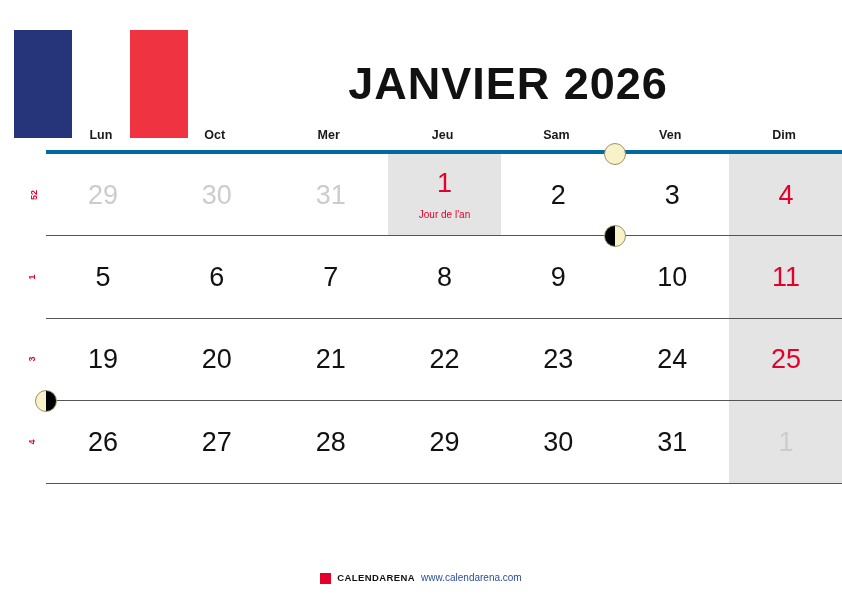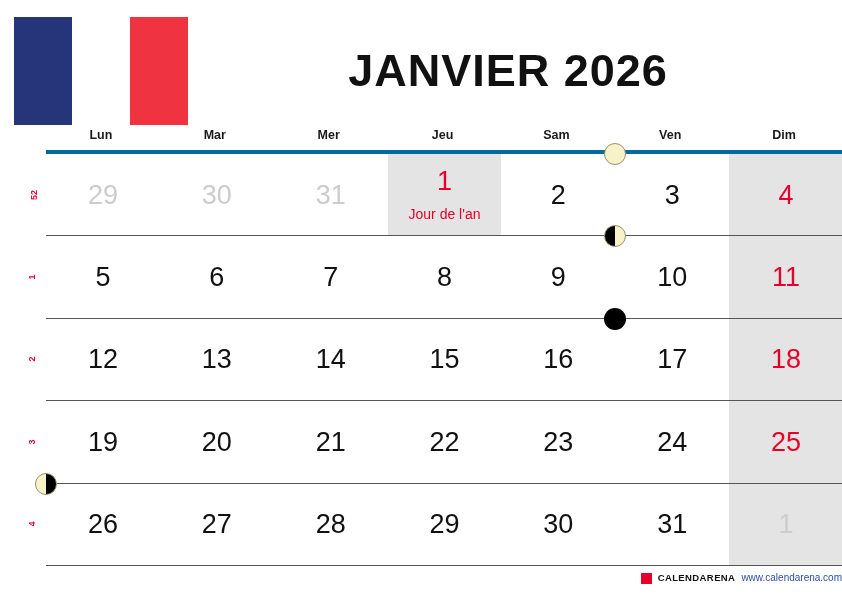--- a/index.html
+++ b/index.html
@@ -15,21 +15,21 @@
     position: relative;
     width: 842px;
     height: 595px;
     background: #ffffff;
     overflow: hidden;
   }
 
   
   #header {
     position: absolute;
-    left: 0; top: 3px;
+    left: 0; top: 16px;
     width: 678px;
     height: 122px;
   }
   #flag {
     position: absolute;
     left: 14px; top: 14px;
     width: 174px;
     height: 108px;
     display: flex;
   }
@@ -104,21 +104,21 @@
     font-size: 27px;
     color: #111111;
     line-height: 1.05;
   }
   .day.sunday { background: #e4e4e4; }
   .day.sunday .num { color: #e4002b; font-weight: normal; }
   .day.out .num { color: #cccccc; }
   .day.today { background: #e4e4e4; }
   .day.today .num { color: #e4002b; }
   .day .evt {
-    font-size: 14px;
+    font-size: 10px;
     color: #e4002b;
     margin-top: 12px;
     text-align: center;
     line-height: 1.1;
   }
 
   
   .moon {
     position: absolute;
     width: 22px; height: 22px;
@@ -143,21 +143,21 @@
   }
 
   
   #footer {
     position: absolute;
     left: 0; top: 566px;
     width: 842px;
     height: 22px;
     display: flex;
     align-items: center;
-    justify-content: flex-end;
+    justify-content: center;
     gap: 6px;
     font-size: 10px;
   }
   #footer .logo-mark {
     display: inline-block;
     width: 11px; height: 11px;
     background: #e4002b;
     position: relative;
     top: 1px;
   }
@@ -181,21 +181,21 @@
     <div id="flag">
       <div class="band blue"></div>
       <div class="band white"></div>
       <div class="band red"></div>
     </div>
     <div id="title">JANVIER 2026</div>
   </div>
 
   <div id="weekdays">
     <div class="wd">Lun</div>
-    <div class="wd">Mar</div>
+    <div class="wd">Oct</div>
     <div class="wd">Mer</div>
     <div class="wd">Jeu</div>
     <div class="wd">Sam</div>
     <div class="wd">Ven</div>
     <div class="wd">Dim</div>
   </div>
 
   <div id="grid">
       <div class="week">
         <div class="weeknum">52</div>
@@ -242,45 +242,20 @@
         </div>
         <div class="day">
           <div class="num">10</div>
           <div class="moon last" style="left: -11px; top: -11px;"></div>
         </div>
         <div class="day sunday">
           <div class="num">11</div>
         </div>
       </div>
       <div class="week">
-        <div class="weeknum">2</div>
-        <div class="day">
-          <div class="num">12</div>
-        </div>
-        <div class="day">
-          <div class="num">13</div>
-        </div>
-        <div class="day">
-          <div class="num">14</div>
-        </div>
-        <div class="day">
-          <div class="num">15</div>
-        </div>
-        <div class="day">
-          <div class="num">16</div>
-        </div>
-        <div class="day">
-          <div class="num">17</div>
-          <div class="moon new" style="left: -11px; top: -11px;"></div>
-        </div>
-        <div class="day sunday">
-          <div class="num">18</div>
-        </div>
-      </div>
-      <div class="week">
         <div class="weeknum">3</div>
         <div class="day">
           <div class="num">19</div>
         </div>
         <div class="day">
           <div class="num">20</div>
         </div>
         <div class="day">
           <div class="num">21</div>
         </div>

